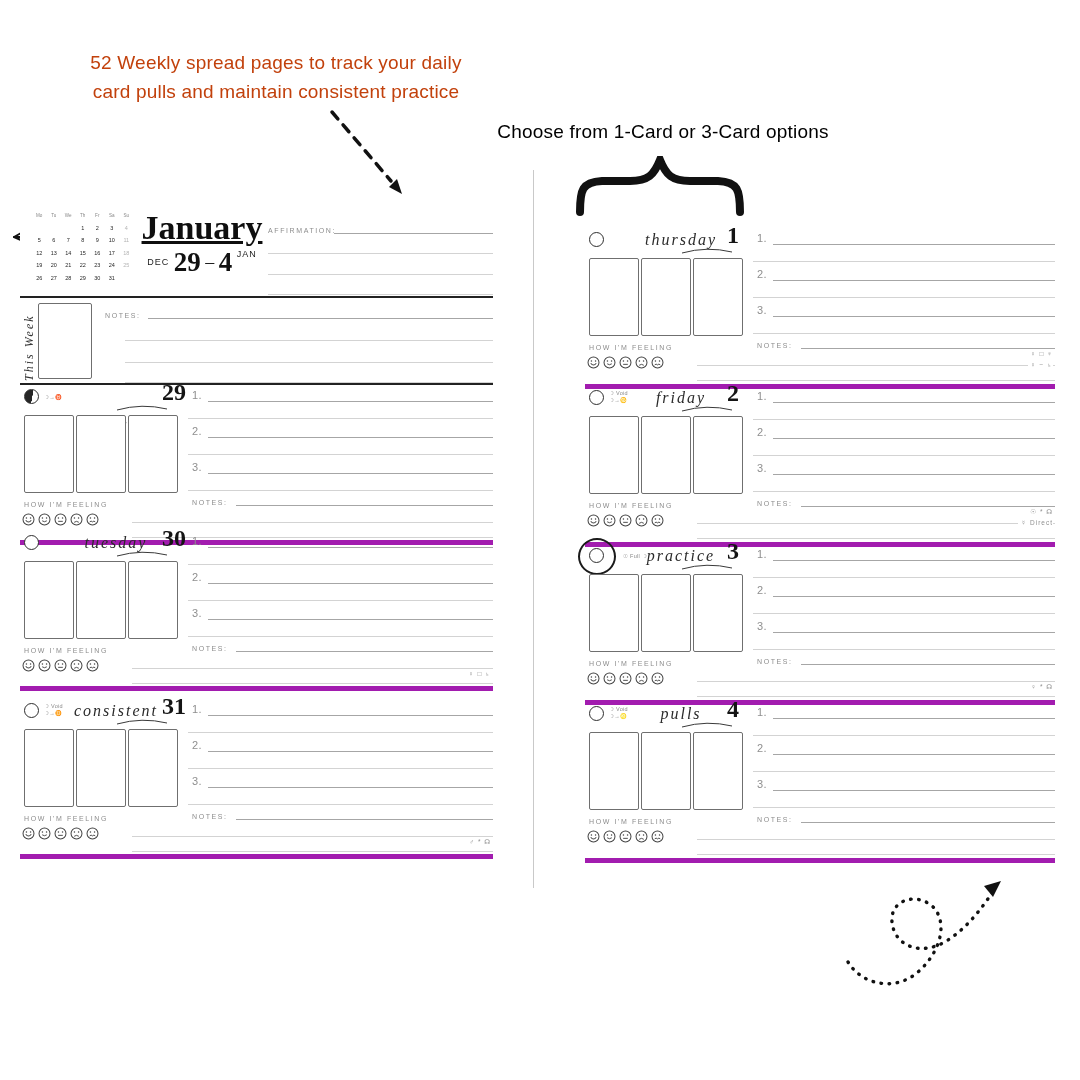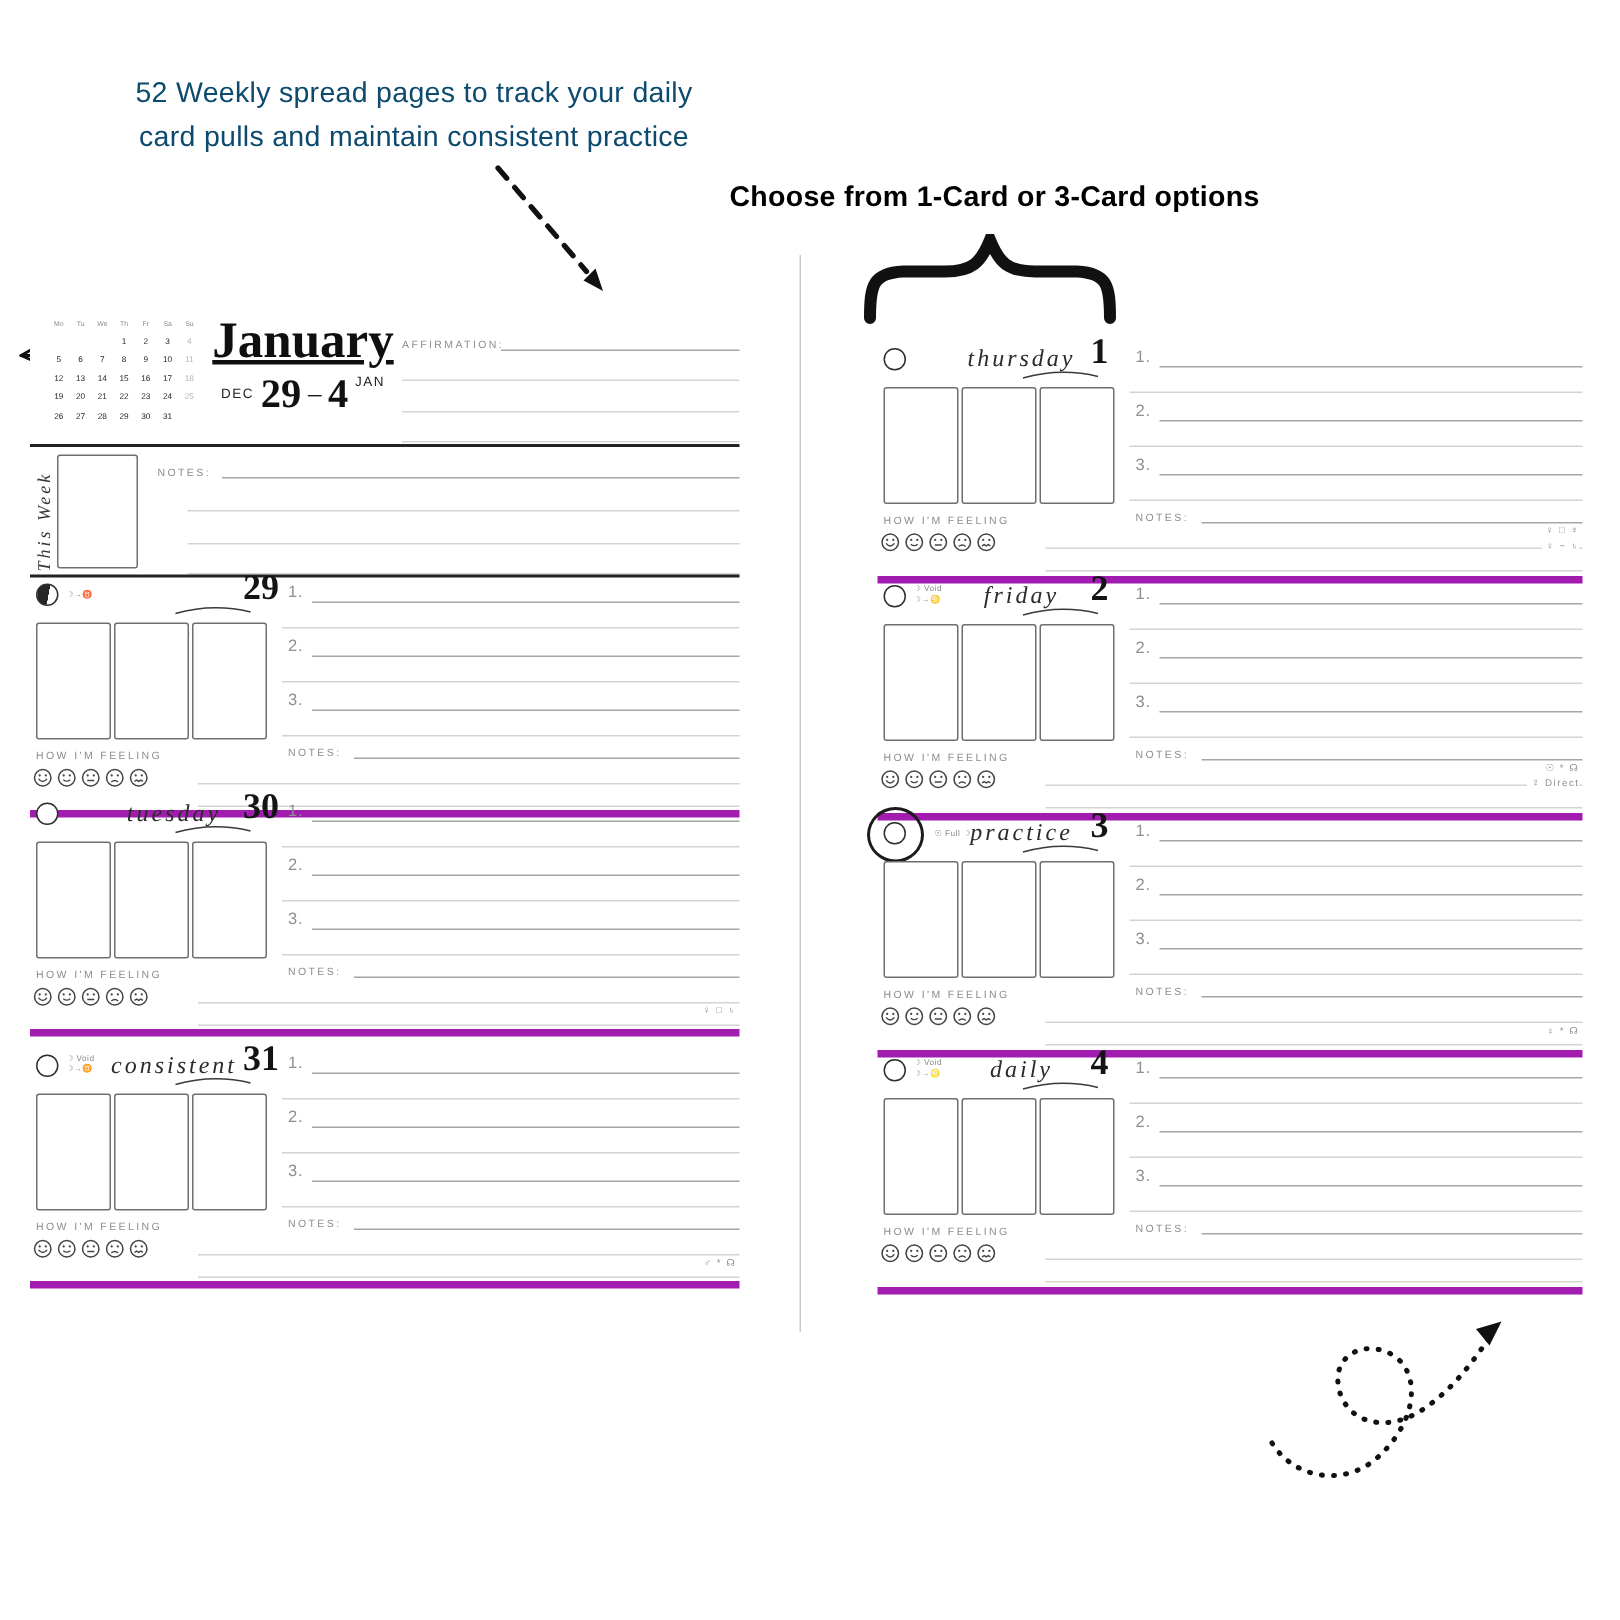--- a/index.html
+++ b/index.html
@@ -1,20 +1,20 @@
 <!DOCTYPE html>
 <html><head>
 <meta charset="utf-8">
 <style>
   html,body{margin:0;padding:0;background:#fff;}
   .canvas{position:relative;width:1080px;height:1080px;background:#fff;overflow:hidden;
           font-family:"Liberation Sans",sans-serif;color:#151515;}
   .abs{position:absolute;}
-  .note{position:absolute;font-size:19px;line-height:1.55;color:#0c4a6e;text-align:center;letter-spacing:.2px;}
-  .heading{position:absolute;font-weight:700;font-size:19px;color:#000;text-align:center;letter-spacing:.2px;}
+  .note{position:absolute;font-size:19px;line-height:1.55;color:#c2410c;text-align:center;letter-spacing:.2px;}
+  .heading{position:absolute;font-weight:400;font-size:19px;color:#000;text-align:center;letter-spacing:.2px;}
   .page{position:absolute;background:#fff;}
   .divider{position:absolute;width:1px;background:#c9c9c9;}
   .label{position:absolute;font-size:7px;letter-spacing:1.6px;color:#8d8d8d;white-space:nowrap;}
   .wline{position:absolute;height:1px;background:#b9b9b9;}
   .wline.lite{background:#d3d3d3;}
   .wline.mid{background:#a6a6a6;}
   .thick{position:absolute;height:2px;background:#222;left:0;}
   .row{position:absolute;left:0;border-bottom:5px solid #a21caf;}
   .moonwrap{position:absolute;width:16px;height:16px;}
   .moon{width:15px;height:15px;border:1.5px solid #2e2e2e;border-radius:50%;box-sizing:border-box;background:#fff;}
@@ -536,21 +536,21 @@
           <div class="evt" style="right: 2px; top: 139px;">♀ * ☊</div>
         </div>
         <div class="row" style="top: 474px; width: 470px; height: 156px;">
           <div class="moonwrap" style="left: 4px; top: 4px;">
             <div class="moon"></div>
           </div>
           <div class="astro" style="left: 24px; top: 4px;">
             <div>☽ Void</div>
             <div>☽→♌</div>
           </div>
-          <div class="dayname" style="left: 50px; top: 3px; width: 92px;">daily</div>
+          <div class="dayname" style="left: 50px; top: 3px; width: 92px;">pulls</div>
           <span class="flour" style="left: 96px; top: 14px;"><svg width="52" height="12">
               <path d="M1,9 Q26,2 51,8" fill="none" stroke="#3a3a3a" stroke-width="1"></path>
             </svg></span>
           <div class="daynum" style="left: 142px; top: -6px;">4</div>
           <div style="position: absolute; left: 4px; top: 30px; width: 160px; height: 78px;">
             <div class="cardbox" style="left: 0px;"></div>
             <div class="cardbox" style="left: 52px;"></div>
             <div class="cardbox" style="left: 104px;"></div>
           </div>
           <div class="label" style="left: 4px; top: 116px;">HOW I'M FEELING</div>

